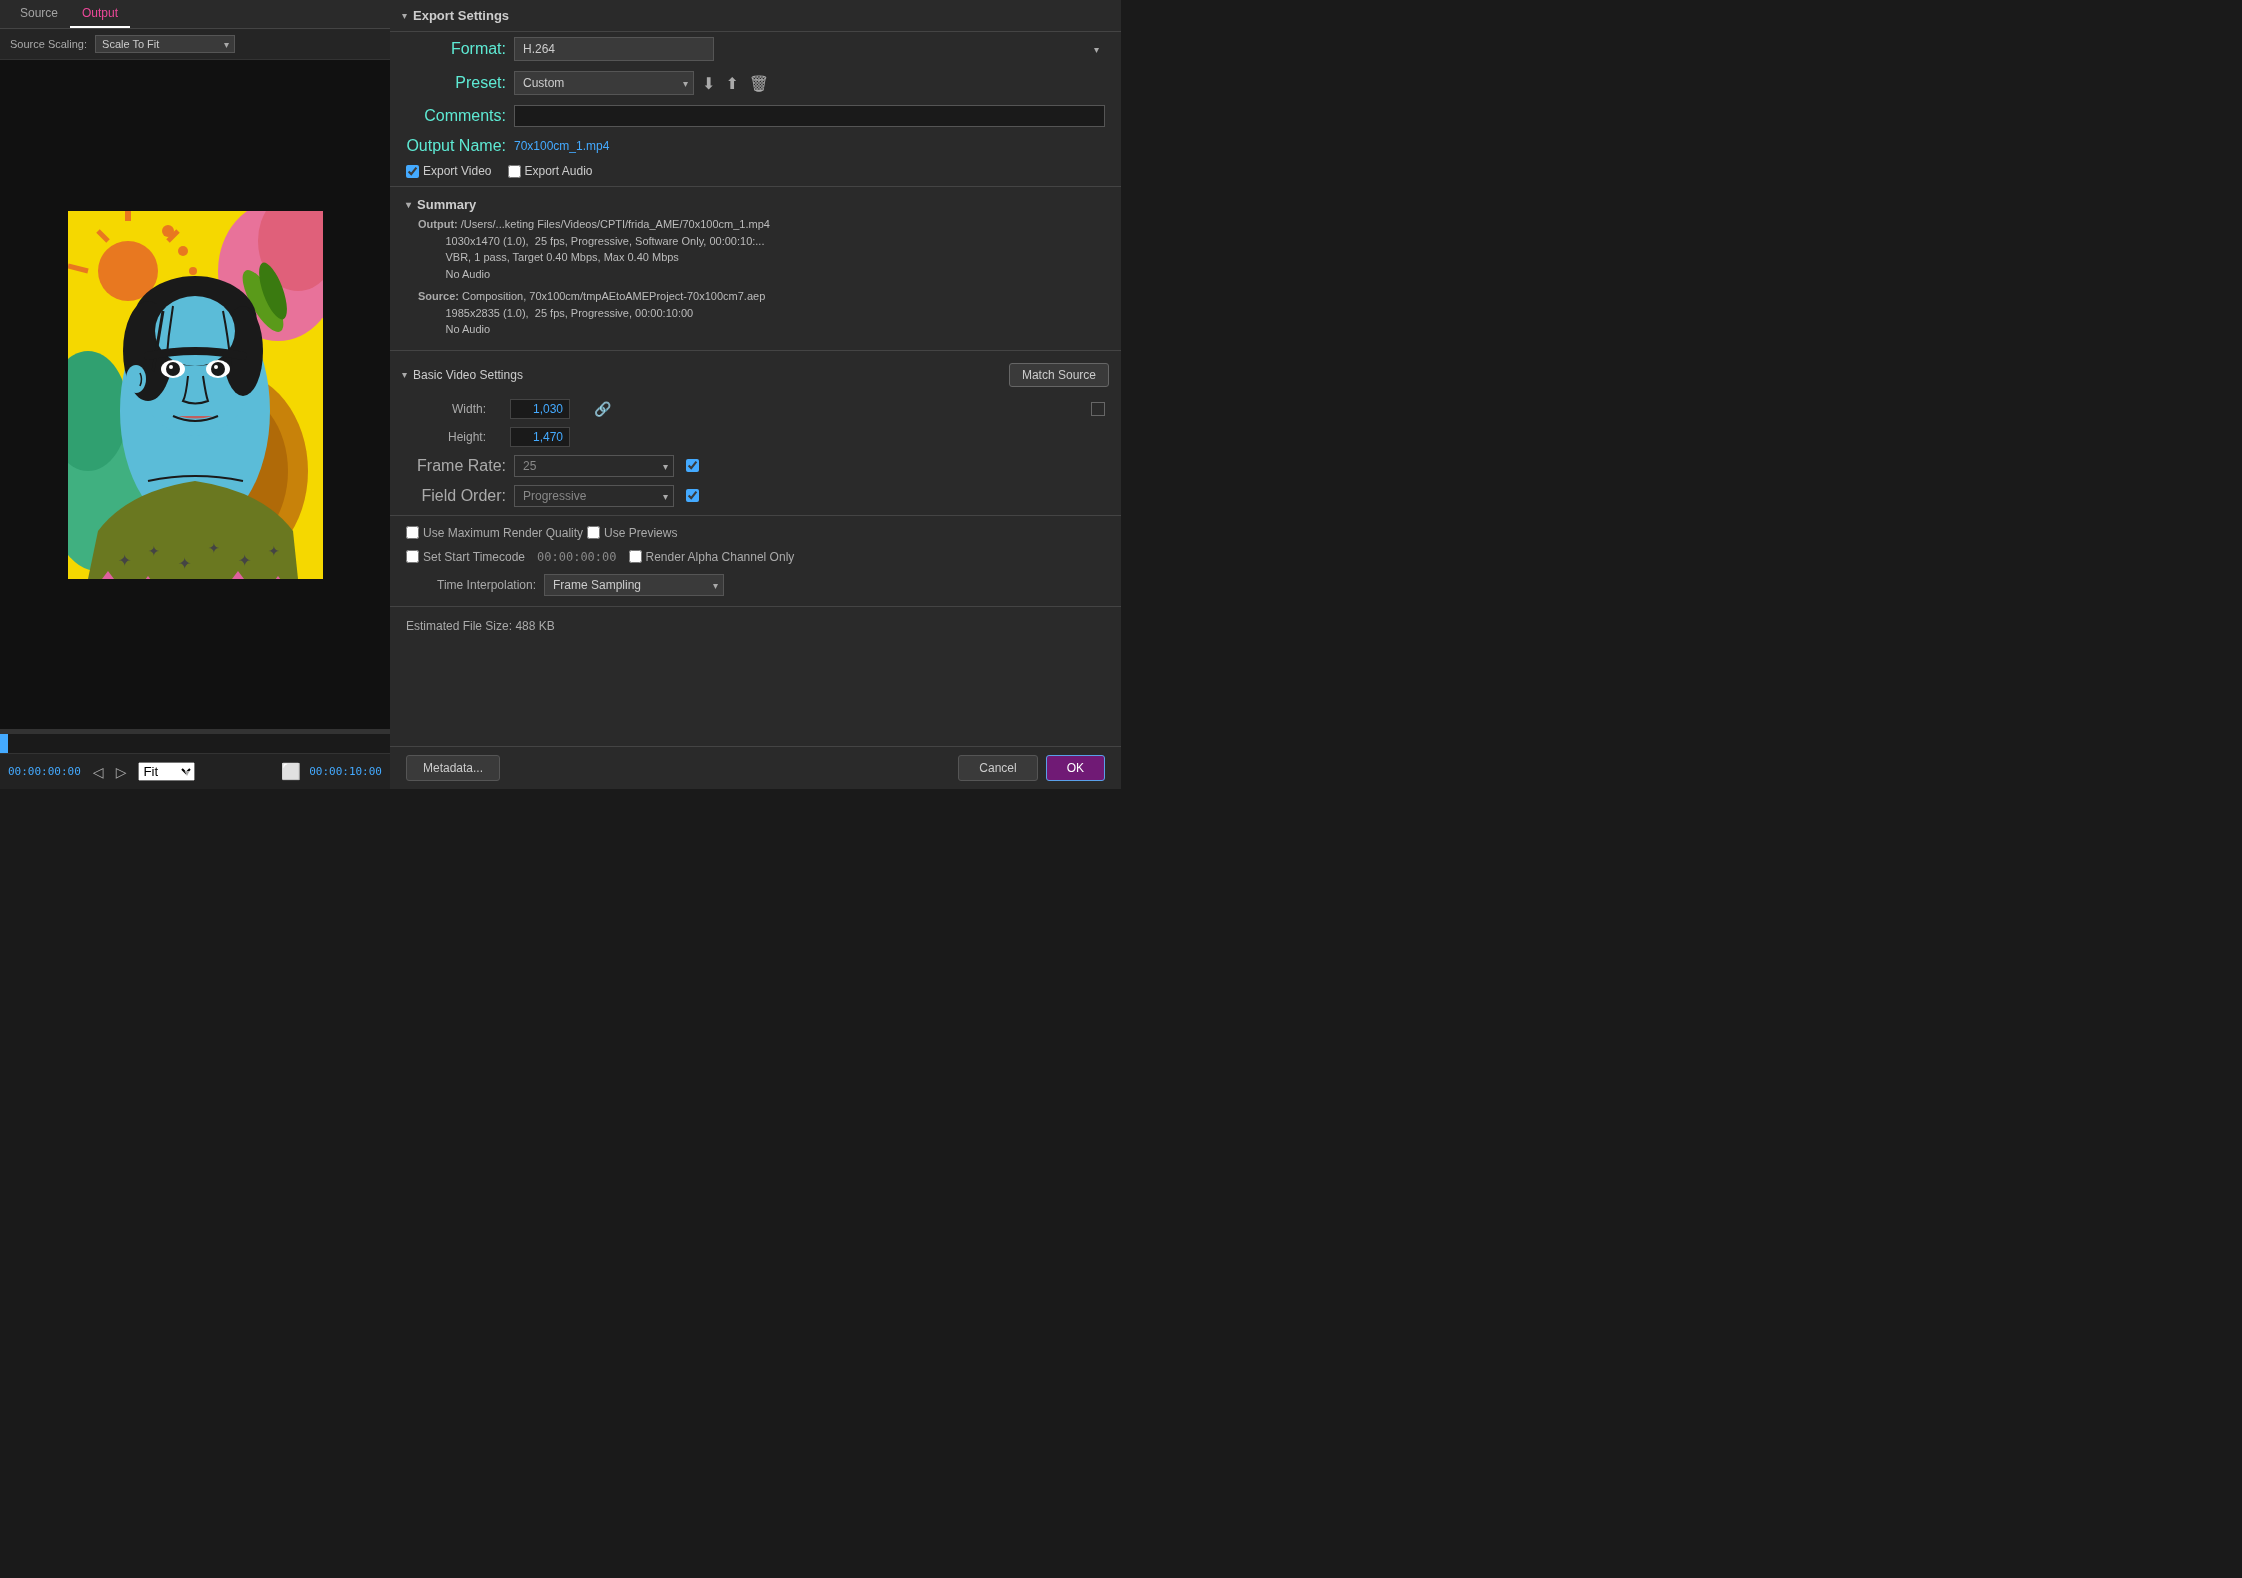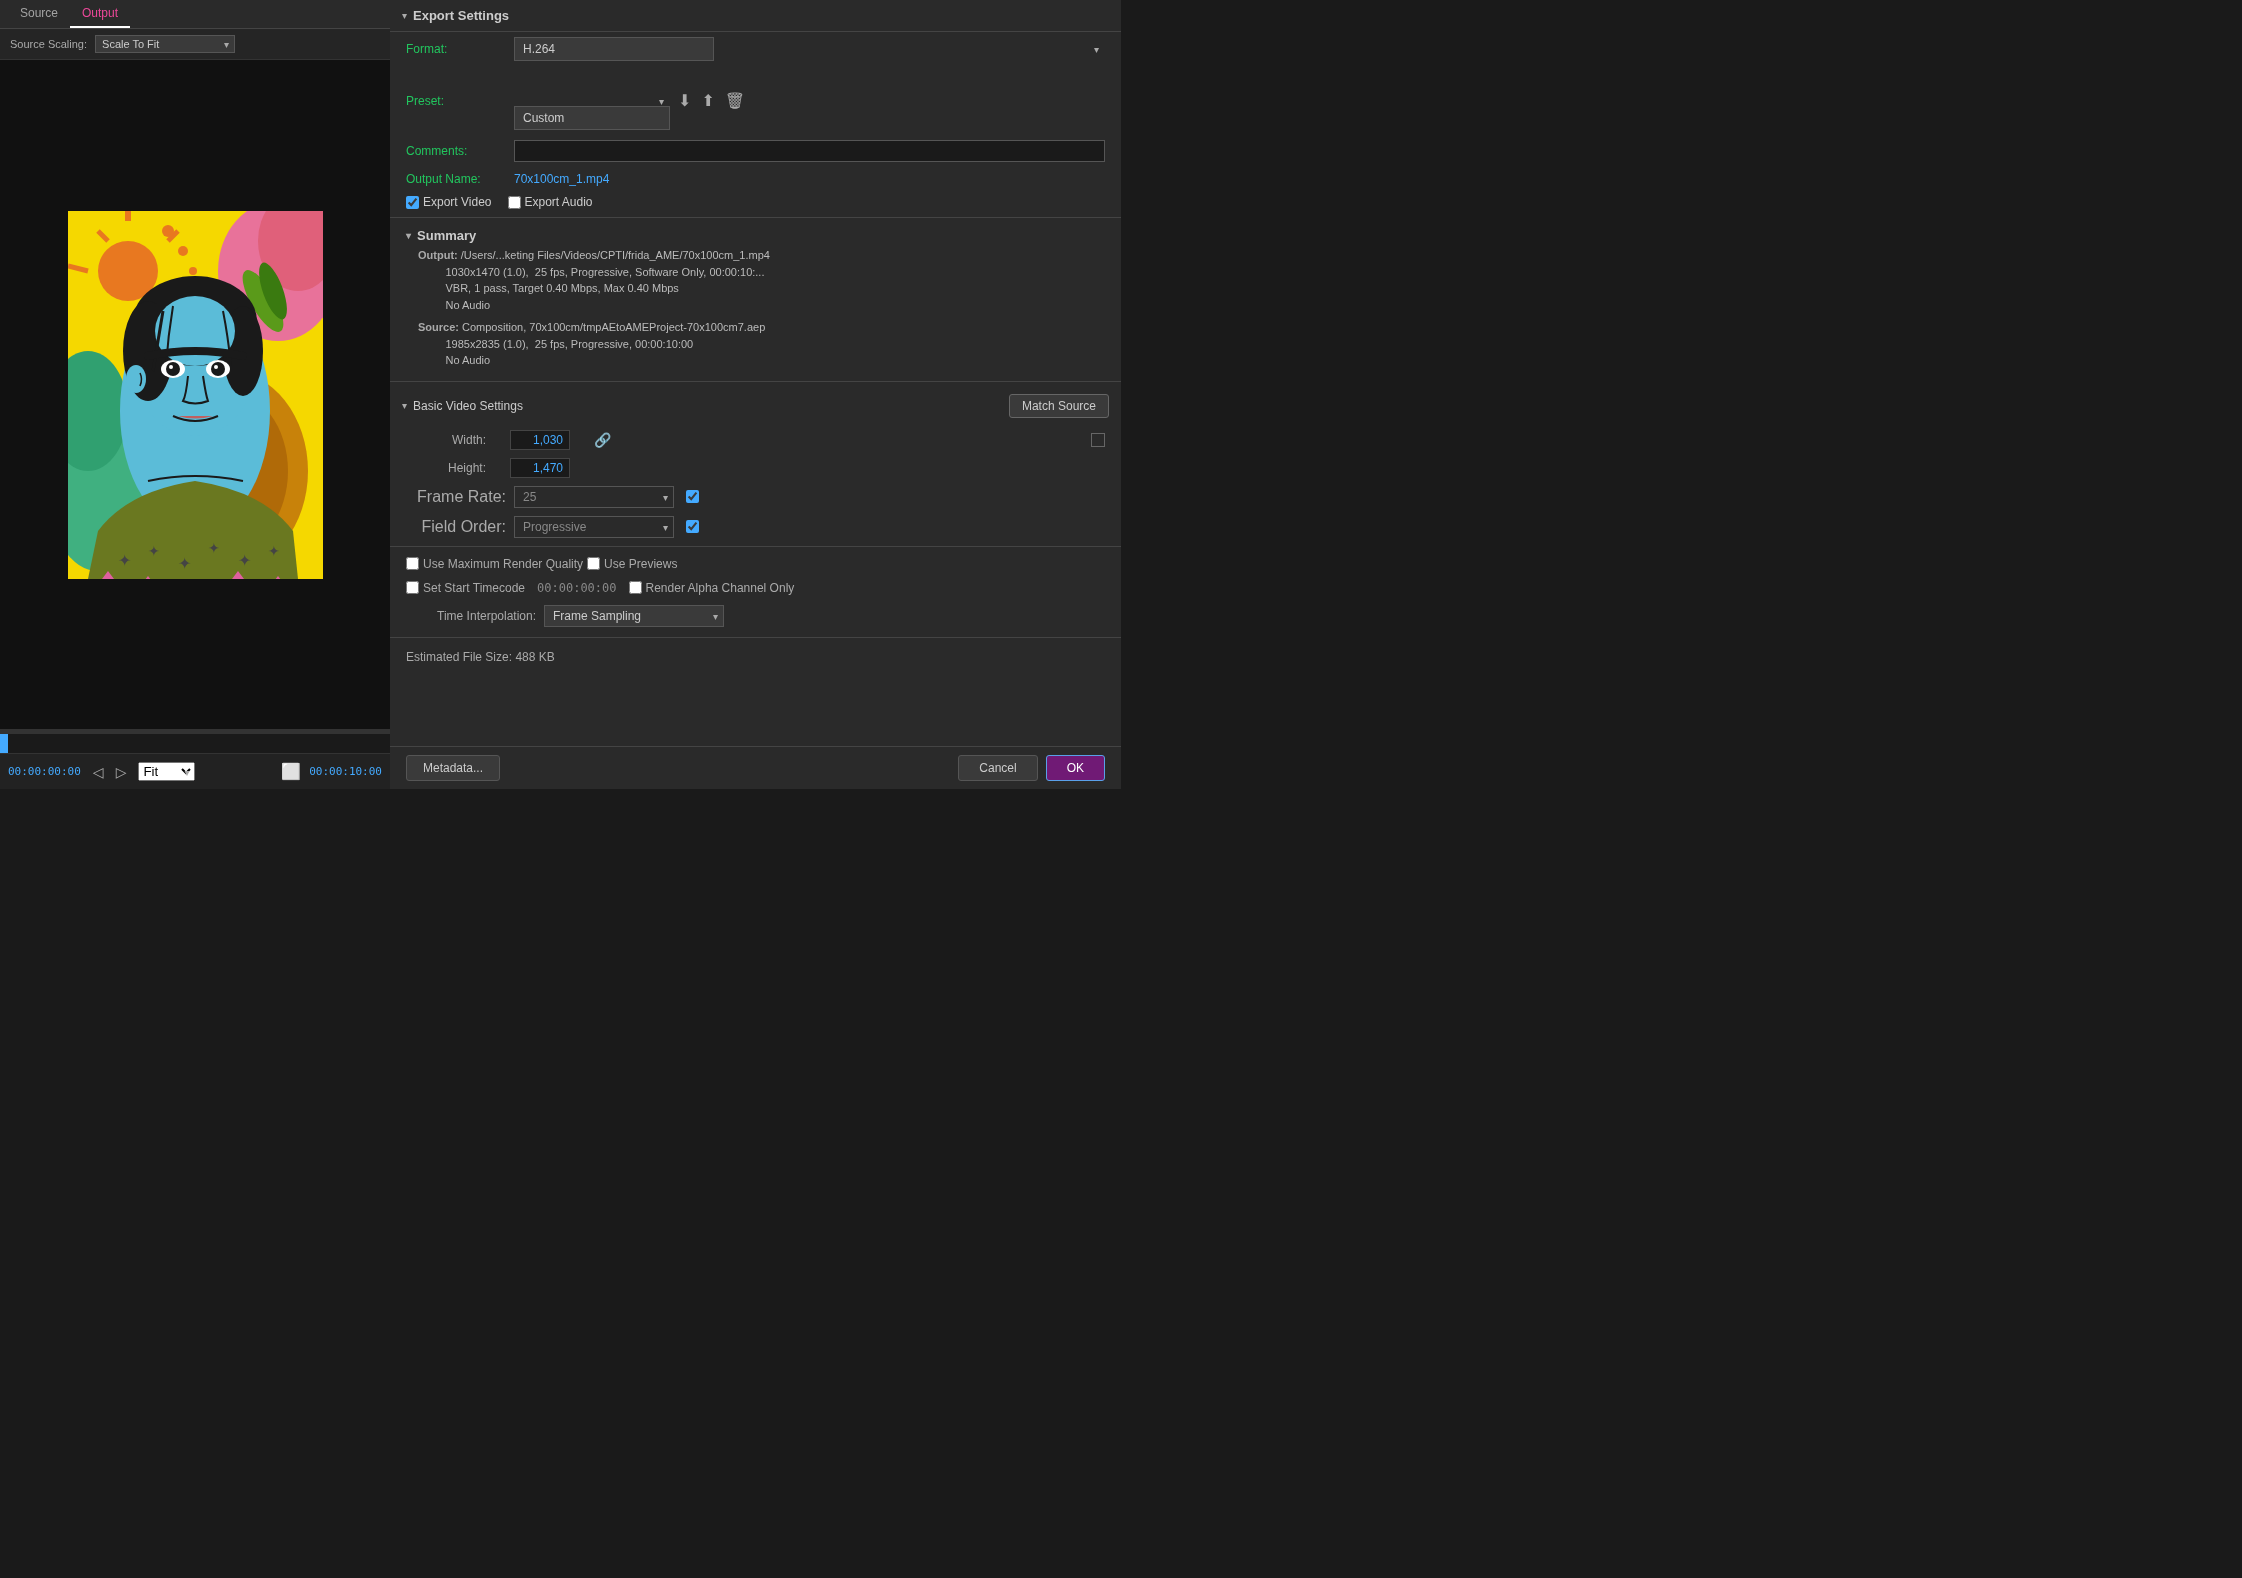--- a/index.html
+++ b/index.html
@@ -171,23 +171,24 @@
       font-weight: bold;
     }
 
     .settings-row {
       display: flex;
       align-items: center;
       padding: 5px 16px;
       gap: 8px;
     }
     .settings-label {
-      color: #22c55e;
-      font-size: 12px;
+      color: #5eead4;
+      font-size: 16px;
       width: 100px;
+      text-align: right;
       flex-shrink: 0;
     }
     .settings-control {
       flex: 1;
     }
 
     .dropdown-select {
       background: #3a3a3a;
       border: 1px solid #555;
       color: #ccc;
@@ -198,22 +199,21 @@
       width: 200px;
       position: relative;
     }
 
     .preset-row {
       display: flex;
       align-items: center;
       gap: 6px;
     }
     .preset-row select {
-      width: 156px;
-      margin-top: 35px;
+      width: 180px;
     }
     .preset-icon-btn {
       background: transparent;
       border: none;
       color: #aaa;
       cursor: pointer;
       font-size: 16px;
       padding: 2px;
     }
 

